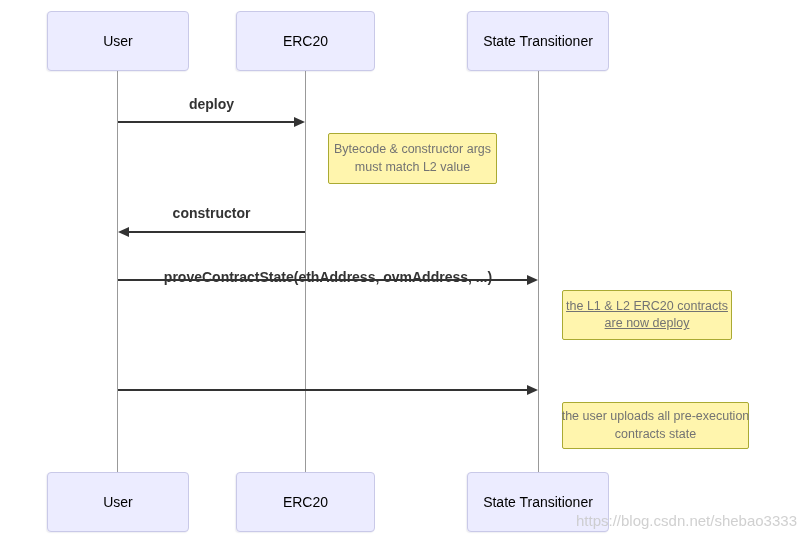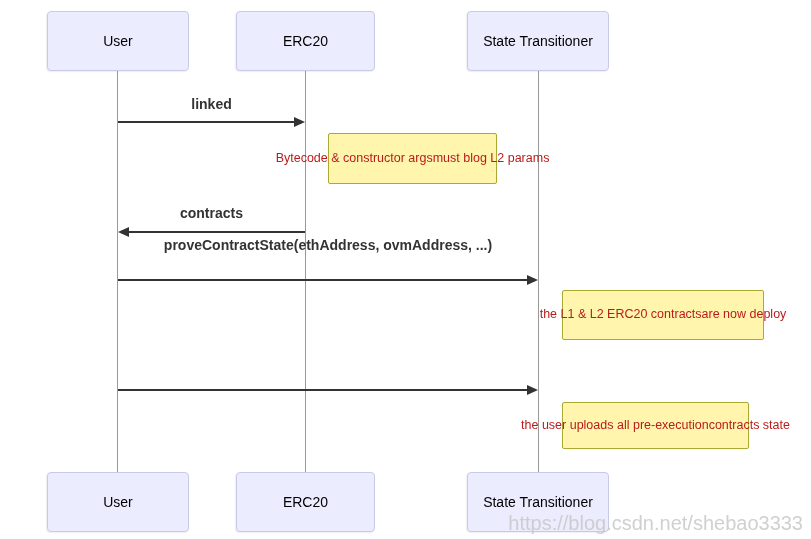--- a/index.html
+++ b/index.html
@@ -58,34 +58,35 @@
     border-bottom: 5px solid transparent;
   }
   .arrowhead.right { border-left: 11px solid #333333; }
   .arrowhead.left  { border-right: 11px solid #333333; }
   .note {
     position: absolute;
     background: #FFF5AD;
     border: 1px solid #AAAA33;
     box-sizing: border-box;
     border-radius: 2px;
-    color: #b91c1c;
+    color: #737373;
     font-size: 12.5px;
     line-height: 1.4;
     text-align: center;
     display: flex;
+    flex-direction: column;
     align-items: center;
     justify-content: center;
   }
   .note span { display: block; white-space: nowrap; }
   .watermark {
     position: absolute;
     top: 512px;
-    right: 8px;
-    font-size: 20px;
+    right: 14px;
+    font-size: 15px;
     color: rgba(200, 200, 200, 0.85);
     white-space: nowrap;
   }
 </style>
 </head>
 <body>
 
 <div class="stage">
 
   <div class="lifeline" style="left:117px;"></div>
@@ -95,38 +96,38 @@
   <div class="actor-box" style="left:47px; top:11px; width:142px;">
     <span>User</span>
   </div>
   <div class="actor-box" style="left:236px; top:11px; width:139px;">
     <span>ERC20</span>
   </div>
   <div class="actor-box" style="left:467px; top:11px; width:142px;">
     <span>State Transitioner</span>
   </div>
 
-  <div class="msg-label" style="left:118px; top:96px; width:187px;">linked</div>
+  <div class="msg-label" style="left:118px; top:96px; width:187px;">deploy</div>
   <div class="msg-line" style="left:118px; top:121px; width:177px;"></div>
   <div class="arrowhead right" style="left:294px; top:117px;"></div>
 
   <div class="note" style="left:328px; top:133px; width:169px; height:51px;">
     <span>Bytecode &amp; constructor args</span>
-    <span>must blog L2 params</span>
+    <span>must match L2 value</span>
   </div>
 
-  <div class="msg-label" style="left:118px; top:205px; width:187px;">contracts</div>
+  <div class="msg-label" style="left:118px; top:205px; width:187px;">constructor</div>
   <div class="msg-line" style="left:128px; top:231px; width:177px;"></div>
   <div class="arrowhead left" style="left:118px; top:227px;"></div>
 
-  <div class="msg-label" style="left:118px; top:237px; width:420px;">proveContractState(ethAddress, ovmAddress, ...)</div>
+  <div class="msg-label" style="left:118px; top:269px; width:420px;">proveContractState(ethAddress, ovmAddress, ...)</div>
   <div class="msg-line" style="left:118px; top:279px; width:409px;"></div>
   <div class="arrowhead right" style="left:527px; top:275px;"></div>
 
-  <div class="note" style="left:562px; top:290px; width:202px; height:50px;">
+  <div class="note" style="left:562px; top:290px; width:170px; height:50px;text-decoration:underline;">
     <span>the L1 &amp; L2 ERC20 contracts</span>
     <span>are now deploy</span>
   </div>
 
   <div class="msg-line" style="left:118px; top:389px; width:409px;"></div>
   <div class="arrowhead right" style="left:527px; top:385px;"></div>
 
   <div class="note" style="left:562px; top:402px; width:187px; height:47px;">
     <span>the user uploads all pre-execution</span>
     <span>contracts state</span>

